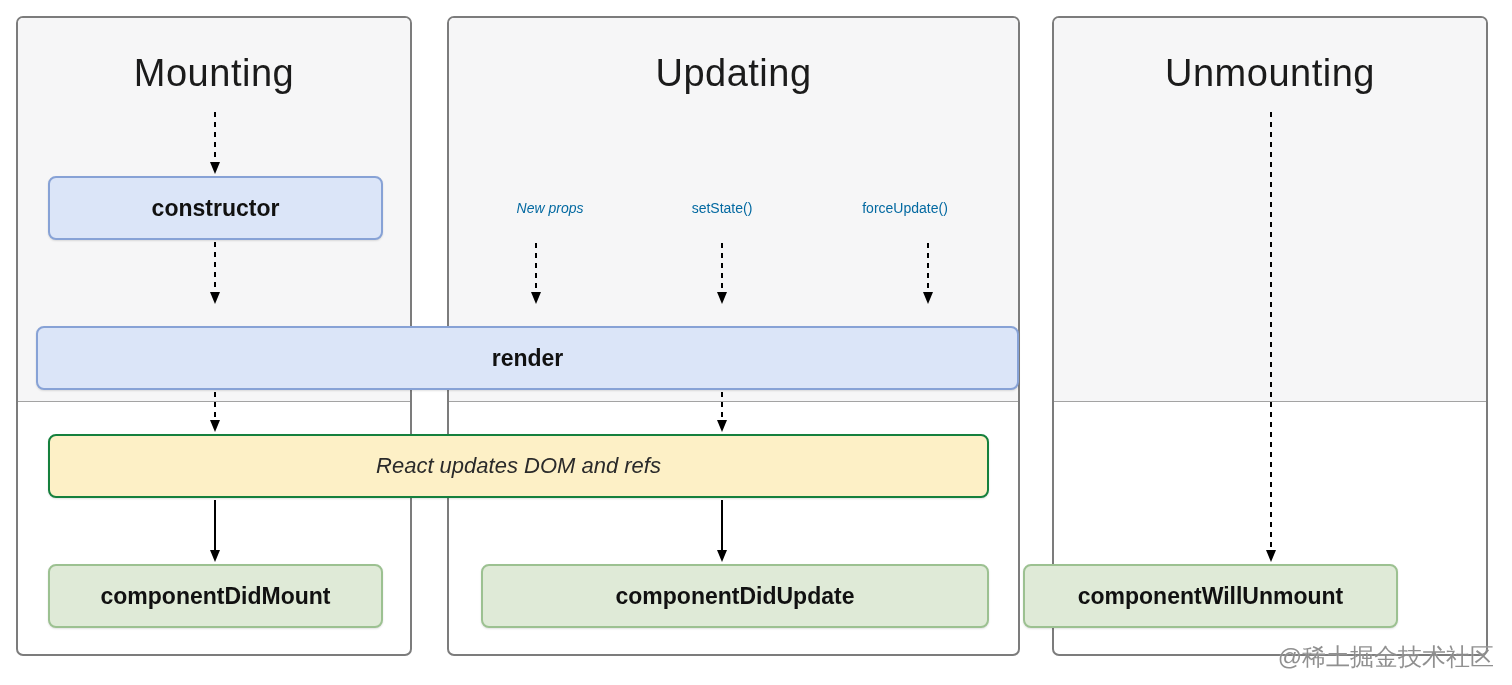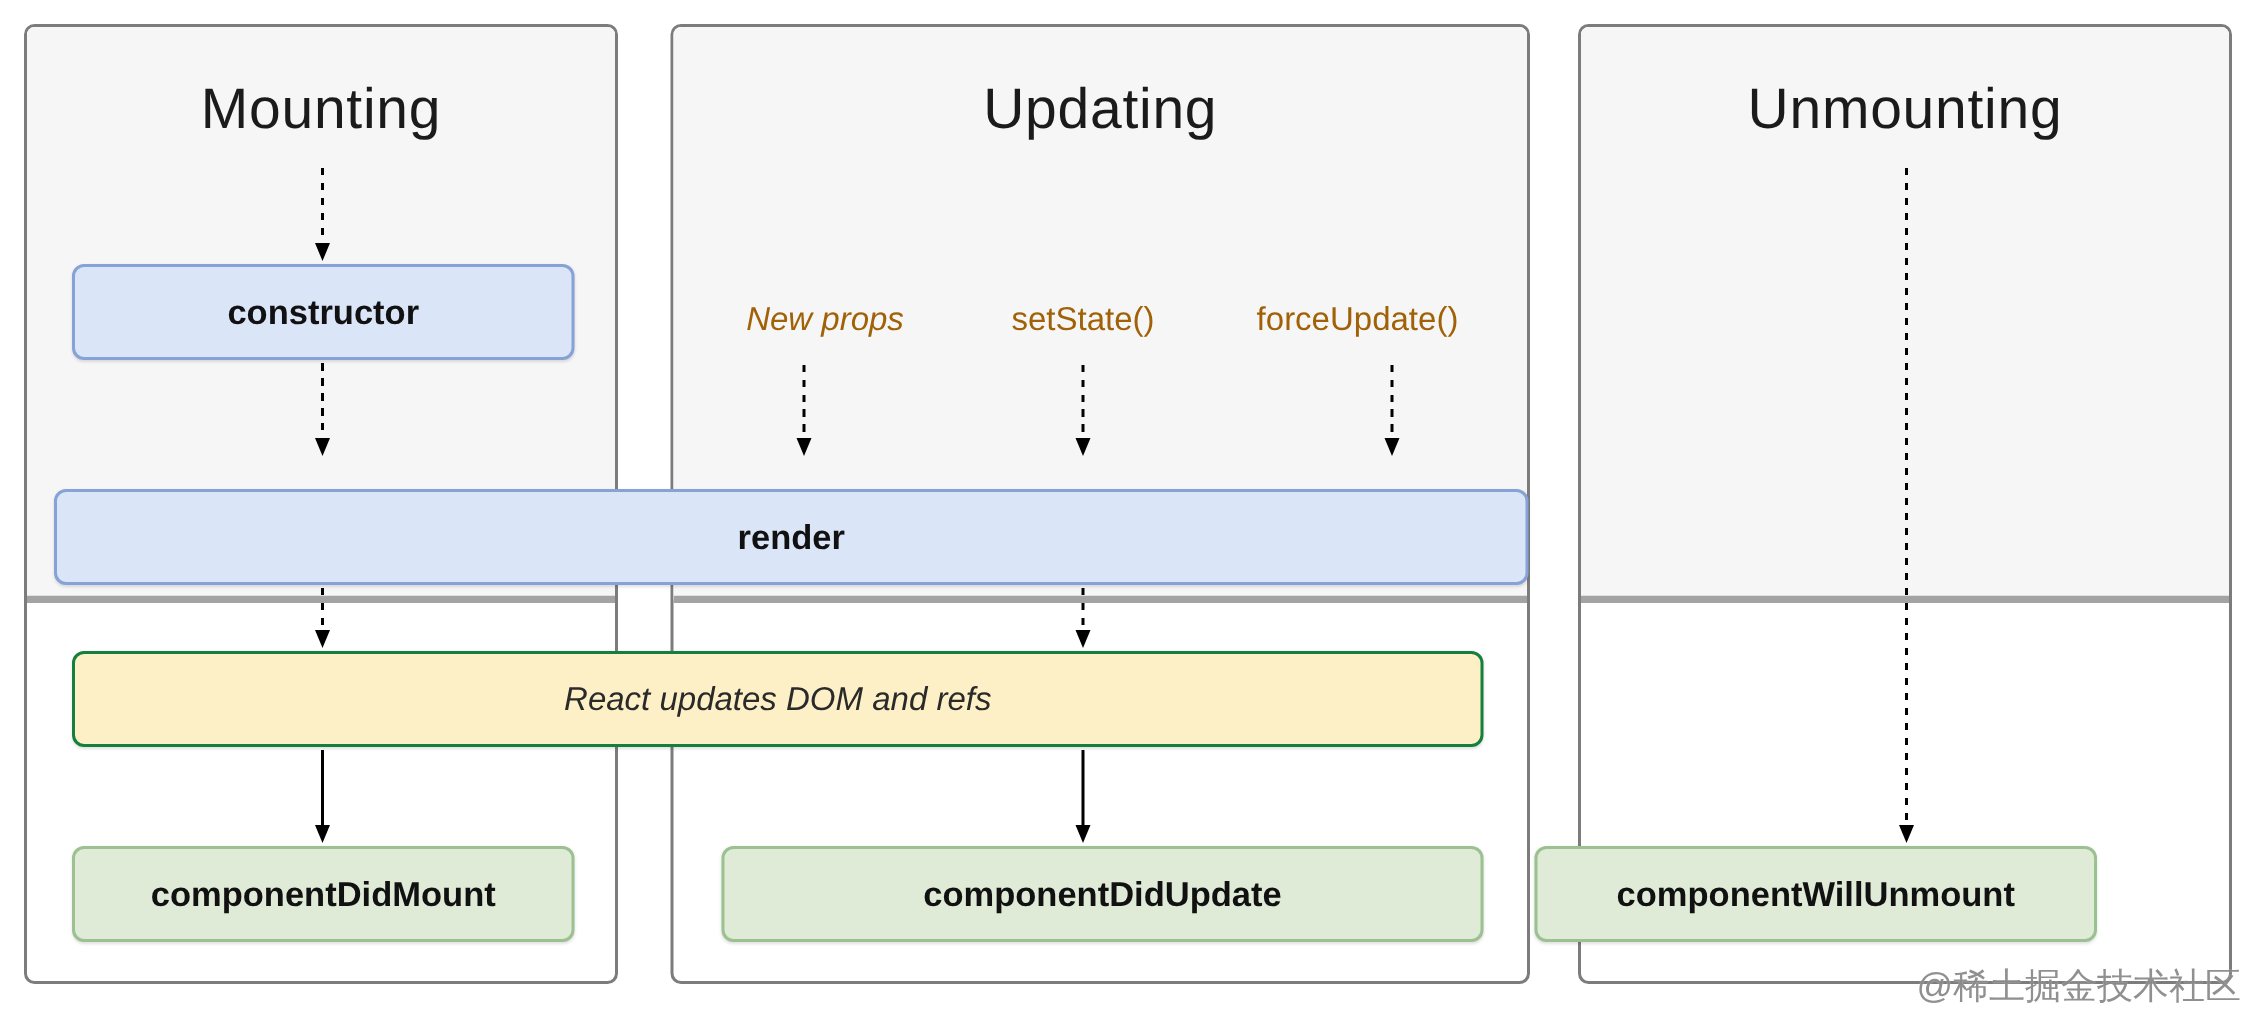--- a/index.html
+++ b/index.html
@@ -24,21 +24,21 @@
     border-radius: 7px;
     z-index: 1;
   }
   .panel-mounting   { left: 16px;   width: 396px; }
   .panel-updating   { left: 447px;  width: 573px; }
   .panel-unmounting { left: 1052px; width: 436px; }
 
   .panel-top {
     height: 384px;
     background: #f6f6f7;
-    border-bottom: 5px solid #a3a3a3;
+    border-bottom: 1px solid #a3a3a3;
     border-radius: 5px 5px 0 0;
   }
 
   .panel-title {
     padding-top: 34px;
     text-align: center;
     font-size: 38px;
     font-weight: 400;
     color: #1b1b1b;
     letter-spacing: 0.5px;
@@ -89,22 +89,22 @@
   .box-react-updates  { left: 48px;   top: 434px; width: 941px; }
   .box-did-mount      { left: 48px;   top: 564px; width: 335px; }
   .box-did-update     { left: 481px;  top: 564px; width: 508px; }
   .box-will-unmount   { left: 1023px; top: 564px; width: 375px; }
 
   
   .trigger {
     position: absolute;
     top: 200px;
     transform: translateX(-50%);
-    font-size: 22px;
-    color: #a16207;
+    font-size: 14px;
+    color: #0369a1;
     white-space: nowrap;
     z-index: 3;
   }
   .trigger.italic { font-style: italic; }
   .trigger-new-props    { left: 550px; }
   .trigger-set-state    { left: 722px; }
   .trigger-force-update { left: 905px; }
 
   
   .watermark {

